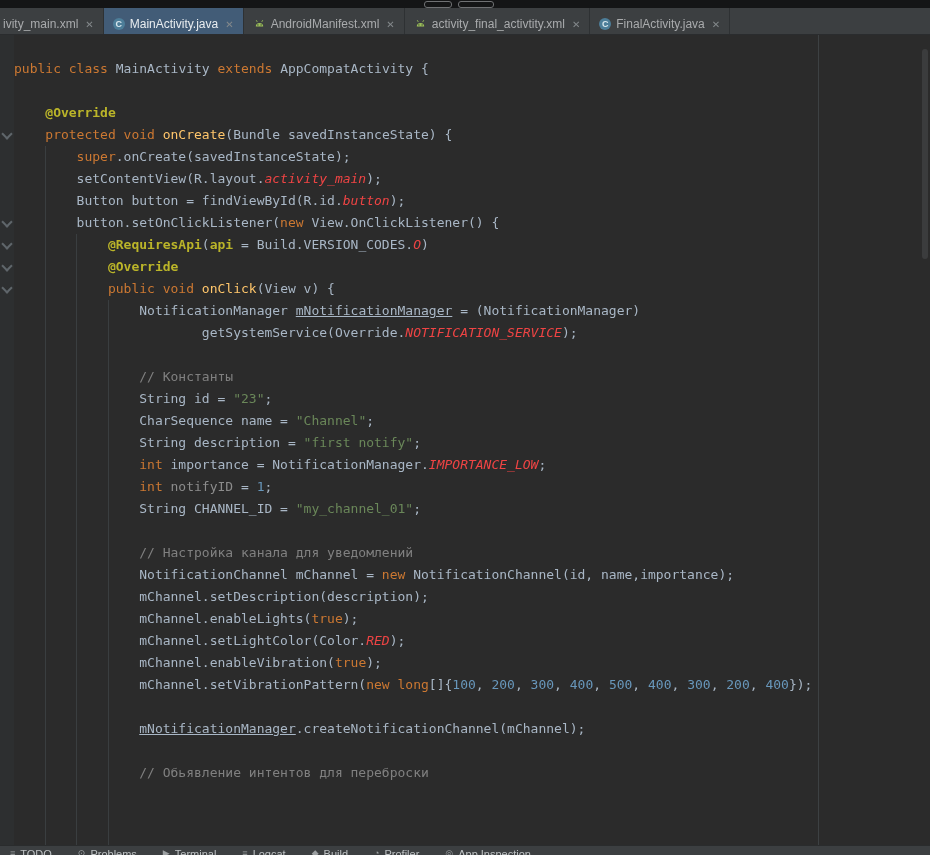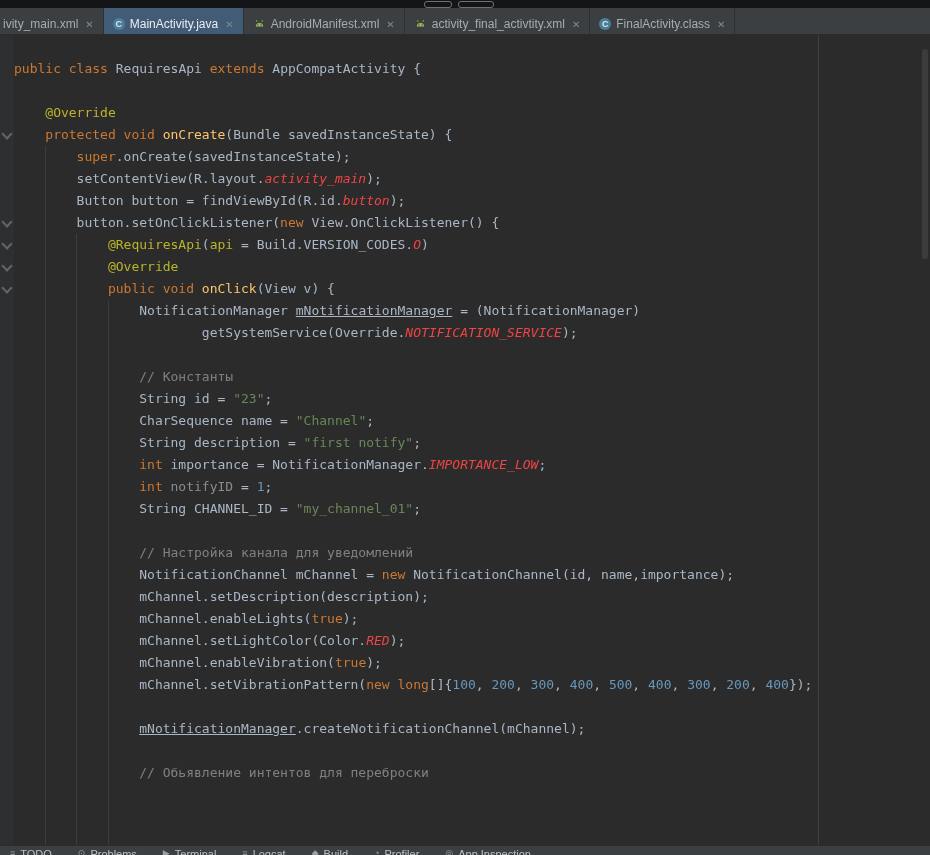--- a/index.html
+++ b/index.html
@@ -33,21 +33,21 @@
   .scroll-thumb{position:absolute;right:2px;top:14px;width:6px;height:210px;background:#55585A;
                 opacity:.4;border-radius:3px;z-index:4;}
 
   .code{position:absolute;left:14px;top:23px;z-index:2;
         font-family:"DejaVu Sans Mono",monospace;font-size:13px;line-height:22px;}
   .line{height:22px;white-space:pre;}
 
   
   .tk-pl{color:#A9B7C6;}
   .tk-kw{color:#CC7832;}
-  .tk-an{color:#BBB529;}
+  .tk-an{color:#BBB529;font-weight:bold;}
   .tk-me{color:#FFC66B;}
   .tk-st{color:#6A8759;}
   .tk-nu{color:#6897BB;}
   .tk-co{color:#808080;}
   .tk-cf{color:#ef4444;font-style:italic;}
   .tk-un{color:#8C8C8C;margin-top:11px;}
   .tk-re{color:#A9B7C6;text-decoration:underline;}
 
   
   .statusbar{position:absolute;top:845px;left:0;width:100%;height:10px;background:#3C3F41;
@@ -95,39 +95,39 @@
           <line x1="8.8" y1="3.8" x2="9.7" y2="2.3" stroke="#9BBF5A" stroke-width="1"></line>
           <circle cx="4.9" cy="6.9" r="0.6" fill="#2B2B2B"></circle>
           <circle cx="8.1" cy="6.9" r="0.6" fill="#2B2B2B"></circle>
         </svg>
       </span>
       <span class="tab-label">activity_final_activtity.xml</span>
       <span class="tab-close">✕</span>
     </div>
     <div class="tab">
       <span class="ic-class">C</span>
-      <span class="tab-label">FinalActivity.class</span>
+      <span class="tab-label">FinalActivity.java</span>
       <span class="tab-close">✕</span>
     </div>
   </div>
 
 <div class="editor">
   <div class="iguide" style="left:45px;top:111px;height:699px;"></div>
   <div class="iguide" style="left:76px;top:199px;height:611px;"></div>
   <div class="iguide" style="left:108px;top:265px;height:545px;"></div>
   <div class="wrapguide"></div>
   <div class="gutter">
       <div class="fold" style="top: 95px;"></div>
       <div class="fold" style="top: 183px;"></div>
       <div class="fold" style="top: 205px;"></div>
       <div class="fold" style="top: 227px;"></div>
       <div class="fold" style="top: 249px;"></div>
     </div>
   <div class="code">
-      <div class="line"><span class="tk-kw">public</span><span class="tk-pl"> </span><span class="tk-kw">class</span><span class="tk-pl"> RequiresApi </span><span class="tk-kw">extends</span><span class="tk-pl"> AppCompatActivity {</span></div>
+      <div class="line"><span class="tk-kw">public</span><span class="tk-pl"> </span><span class="tk-kw">class</span><span class="tk-pl"> MainActivity </span><span class="tk-kw">extends</span><span class="tk-pl"> AppCompatActivity {</span></div>
       <div class="line"></div>
       <div class="line"><span class="tk-an">    @Override</span></div>
       <div class="line"><span class="tk-kw">    protected</span><span class="tk-pl"> </span><span class="tk-kw">void</span><span class="tk-pl"> </span><span class="tk-me">onCreate</span><span class="tk-pl">(Bundle savedInstanceState) {</span></div>
       <div class="line"><span class="tk-kw">        super</span><span class="tk-pl">.onCreate(savedInstanceState);</span></div>
       <div class="line"><span class="tk-pl">        setContentView(R.layout.</span><span class="tk-cf">activity_main</span><span class="tk-pl">);</span></div>
       <div class="line"><span class="tk-pl">        Button button = findViewById(R.id.</span><span class="tk-cf">button</span><span class="tk-pl">);</span></div>
       <div class="line"><span class="tk-pl">        button.setOnClickListener(</span><span class="tk-kw">new</span><span class="tk-pl"> View.OnClickListener() {</span></div>
       <div class="line"><span class="tk-an">            @RequiresApi</span><span class="tk-pl">(</span><span class="tk-an">api</span><span class="tk-pl"> = Build.VERSION_CODES.</span><span class="tk-cf">O</span><span class="tk-pl">)</span></div>
       <div class="line"><span class="tk-an">            @Override</span></div>
       <div class="line"><span class="tk-kw">            public</span><span class="tk-pl"> </span><span class="tk-kw">void</span><span class="tk-pl"> </span><span class="tk-me">onClick</span><span class="tk-pl">(View v) {</span></div>

